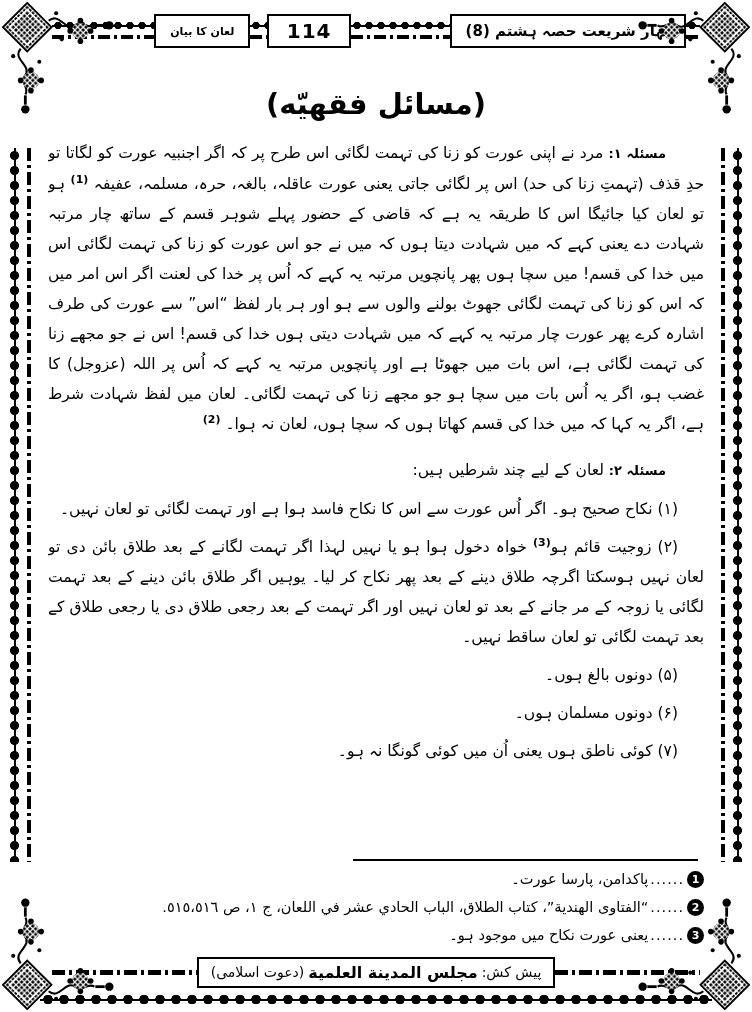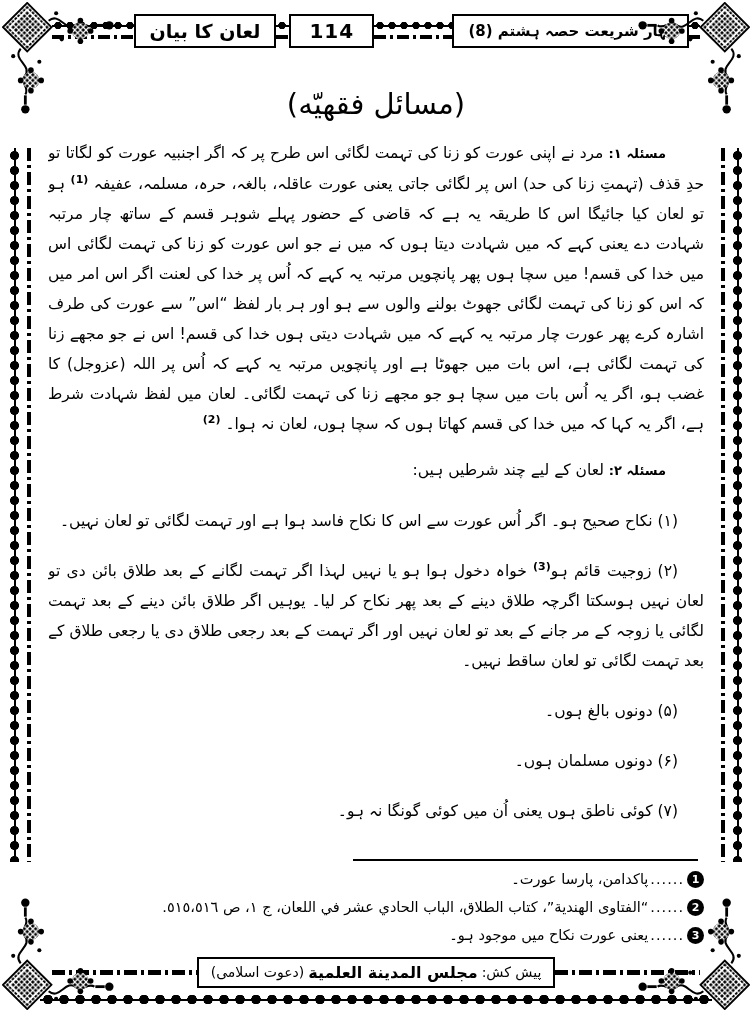--- a/index.html
+++ b/index.html
@@ -60,37 +60,37 @@
     background-position:0 0, 0 3.5px, 0 14px;
     background-repeat:repeat-x, no-repeat, no-repeat;
   }
   .hbox {
     border:2.5px solid #000; background:#fff;
     display:flex; align-items:center; justify-content:center;
     font-weight:bold; white-space:nowrap; padding:3px 14px; height:34px;
   }
   .hbox-title   { font-size:15px; }
   .hbox-page    { font-size:20px; font-family:"DejaVu Sans", sans-serif; letter-spacing:1px; padding:10px 18px; }
-  .hbox-chapter { font-size:19px; }
+  .hbox-chapter { font-size:11px; }
 
   
   .content {
     position:absolute; top:52px; right:48px; left:48px; bottom:178px;
     overflow:hidden; z-index:2;
     font-size:15.5px; line-height:30px; text-align:justify;
   }
   .page-title {
-    text-align:center; font-size:29px; font-weight:normal;
+    text-align:center; font-size:29px; font-weight:bold;
     margin:34px 0 14px 0; line-height:1.3;
   }
   .masala-p { text-indent:38px; }
   .masala-label { font-weight:bold; font-size:13px; }
   .sup { font-size:11px; vertical-align:super; line-height:0; font-weight:bold; }
   .m2-head { text-indent:38px; margin-top:16px; }
-  .item { text-indent:26px; margin-top:20px; }
+  .item { text-indent:26px; margin-top:8px; }
   .item-num { letter-spacing:1px; }
 
   
   .fn-block { position:absolute; right:48px; left:48px; bottom:66px; z-index:2; font-size:14.5px; }
   .fn-sep { width:345px; border-top:2.5px solid #000; margin-left:auto; margin-right:6px; margin-bottom:7px; }
   .footnote { display:flex; align-items:center; margin-top:6px; line-height:22px; }
   .fn-badge {
     flex:0 0 auto; width:17px; height:17px; border-radius:50%;
     background:#000; color:#fff; font-size:11px; font-weight:bold;
     text-align:center; line-height:17px; margin-left:1px;

